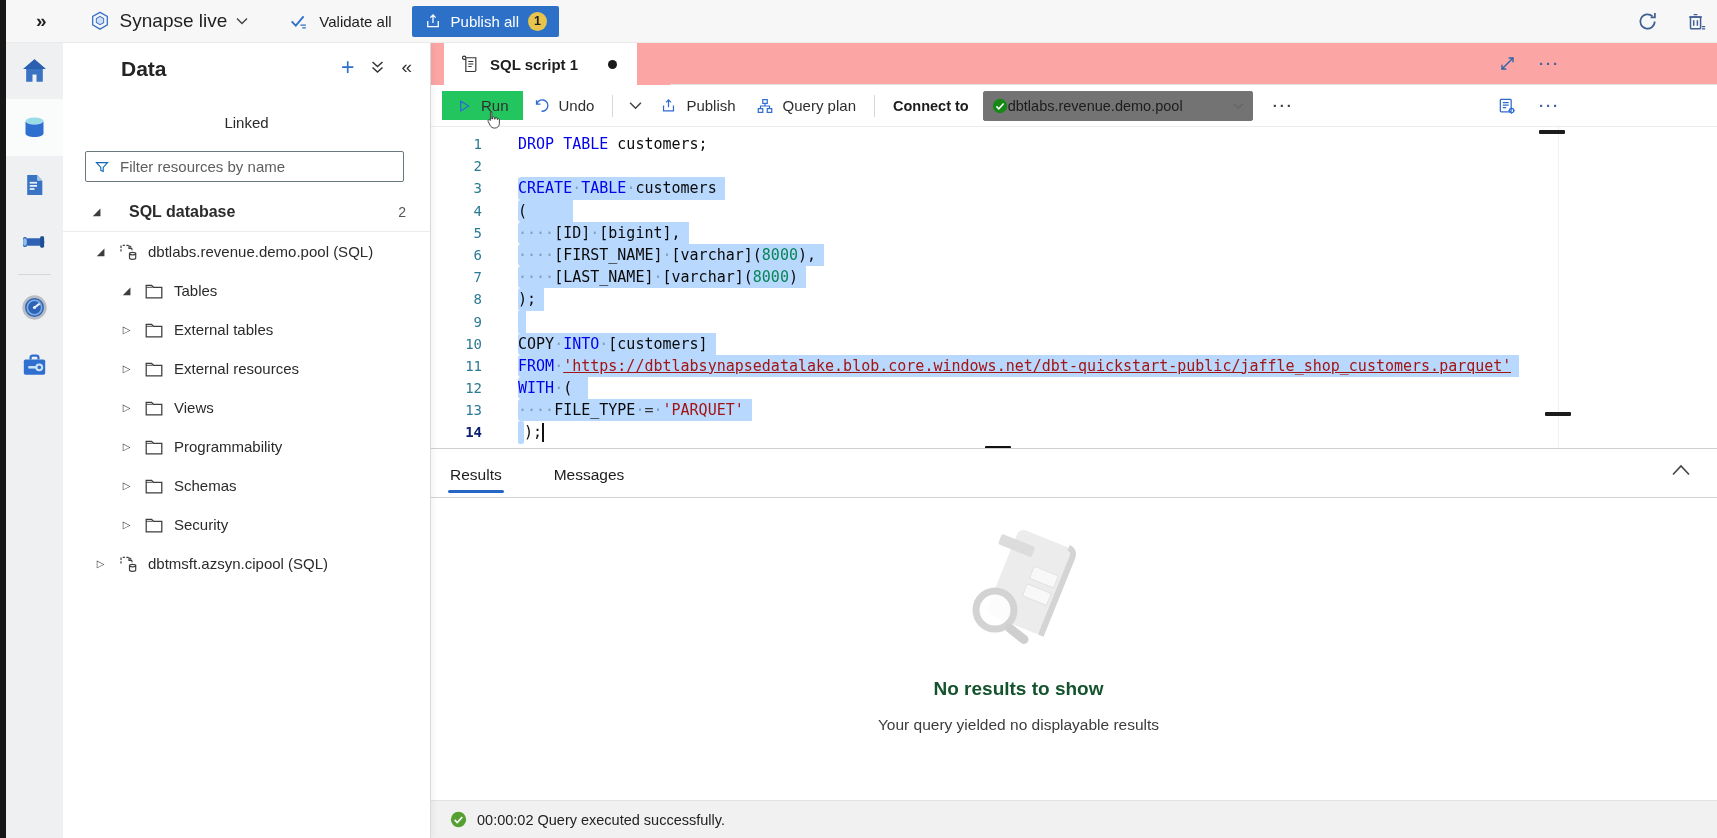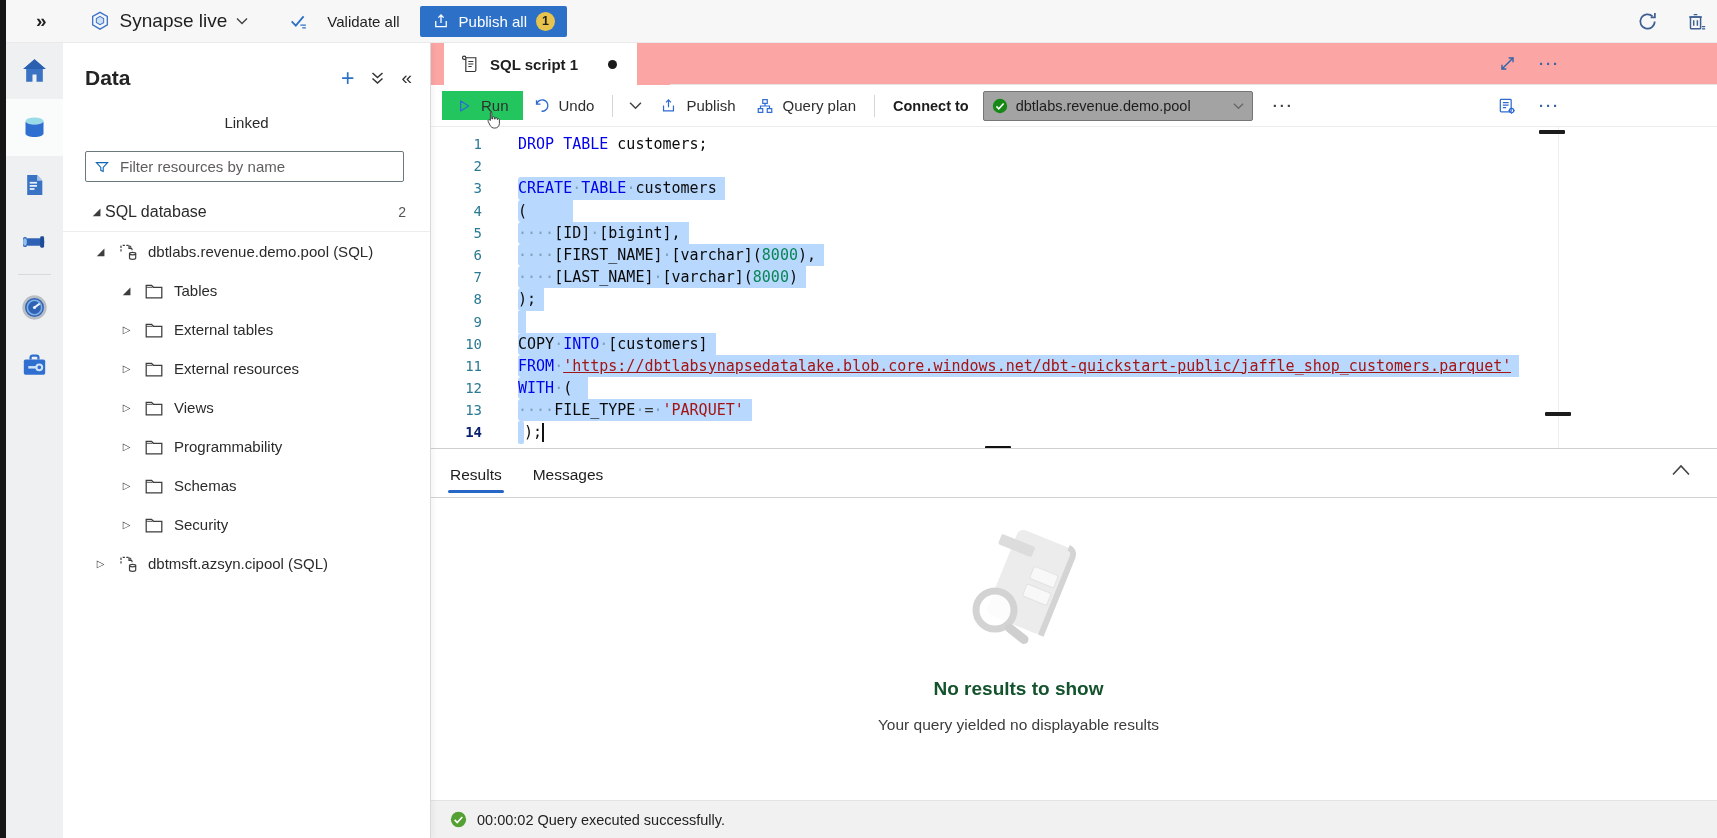--- a/index.html
+++ b/index.html
@@ -6,21 +6,21 @@
   .app{position:relative;width:1717px;height:838px;overflow:hidden;background:#fff;
        font-family:"Liberation Sans",sans-serif;color:#242424;}
   svg{display:block;}
 
   
   .topbar{position:absolute;left:0;top:0;right:0;height:42px;background:#f7f7f7;
           border-bottom:1px solid #eaeaea;display:flex;align-items:center;z-index:20;}
   .dbl-chev{margin-left:36px;font-size:19px;font-weight:bold;color:#222;cursor:pointer;}
   .mode{display:flex;align-items:center;gap:9px;margin-left:42px;cursor:pointer;}
   .mode-label{font-size:19px;color:#1e1e1e;}
-  .validate{display:flex;align-items:center;gap:17px;margin-left:40px;cursor:pointer;}
+  .validate{display:flex;align-items:center;gap:9px;margin-left:40px;cursor:pointer;}
   .validate-label{font-size:15px;color:#1e1e1e;}
   .publishall{display:flex;align-items:center;gap:9px;margin-left:20px;height:31px;
               padding:0 12px;background:#2c70c8;border:none;border-radius:2px;color:#fff;
               font-size:15px;font-family:"Liberation Sans",sans-serif;cursor:pointer;}
   .pub-badge{width:19px;height:19px;border-radius:50%;background:#e9c44c;color:#222;
              font-size:12.5px;font-weight:bold;display:flex;align-items:center;justify-content:center;}
   .top-right{margin-left:auto;display:flex;align-items:center;gap:26px;margin-right:10px;}
   .icon-btn{cursor:pointer;display:flex;align-items:center;}
 
   
@@ -28,21 +28,21 @@
 
   
   .rail{position:absolute;left:6px;top:42px;width:57px;bottom:0;background:#eff0f1;z-index:10;}
   .rail-item{height:57px;display:flex;align-items:center;justify-content:center;cursor:pointer;}
   .rail-item.selected{background:#fafbfb;}
   .rail-divider{height:1px;background:#d8d8d8;margin:4px 12px;}
 
   
   .datapanel{position:absolute;left:63px;top:42px;width:367px;bottom:0;background:#fff;
              border-right:1px solid #d9d9d9;box-shadow:2px 0 6px rgba(0,0,0,.05);z-index:5;}
-  .dp-header{display:flex;align-items:center;padding:15px 18px 0 22px;height:42px;}
+  .dp-header{display:flex;align-items:flex-start;padding:15px 18px 0 22px;height:42px;margin-left:36px;}
   .dp-title{font-size:21px;font-weight:bold;color:#242424;}
   .dp-actions{margin-left:auto;display:flex;align-items:center;gap:16px;}
   .dp-plus{color:#2c70c8;font-size:23px;font-weight:normal;line-height:20px;cursor:pointer;}
   .dp-collapse-all{cursor:pointer;}
   .dp-collapse{font-size:19px;color:#333;cursor:pointer;line-height:18px;}
   .dp-tabs{display:flex;height:38px;margin-top:4px;}
   .dp-tab{flex:1;display:flex;align-items:center;justify-content:center;font-size:15px;
           color:#2a2a2a;position:relative;cursor:pointer;}
   .dp-tab.active::after{content:"";position:absolute;left:32px;right:32px;bottom:0;height:3px;
           background:#2566c7;border-radius:2px;}
@@ -50,21 +50,21 @@
              display:flex;align-items:center;gap:8px;padding:0 8px;background:#fff;}
   .filterbox input{border:none;outline:none;flex:1;font-size:15px;color:#333;
              font-family:"Liberation Sans",sans-serif;background:transparent;}
   .filterbox input::placeholder{color:#605e5c;}
   .tree{margin-top:10px;}
   .trow{height:39px;display:flex;align-items:center;font-size:15px;color:#2b2b2b;cursor:pointer;}
   .trow .tw{width:15px;flex:none;font-size:10px;color:#3d3d3d;text-align:center;}
   .trow .node-ic{flex:none;margin:0 9px 0 9px;}
   .trow .lbl{white-space:nowrap;}
   .trow.root{padding-left:26px;border-bottom:1px solid #ededed;}
-  .trow.root .lbl{font-weight:400;font-size:16px;margin-left:1px;}
+  .trow.root .lbl{font-weight:700;font-size:16px;margin-left:25px;}
   .trow.lv2{padding-left:30px;}
   .trow.lv3{padding-left:56px;}
   .count{margin-left:auto;margin-right:24px;font-size:14px;color:#555;}
 
   
   .editor{position:absolute;left:430px;top:42px;right:0;bottom:0;background:#fff;}
   .tabstrip{height:43px;position:relative;background:#fca5a5;}
   .doc-tab{position:absolute;left:14px;top:1px;height:42px;display:flex;align-items:center;
            padding:0 20px 0 16px;background:#fff;cursor:pointer;}
   .doc-tab .ttl{font-size:15px;font-weight:600;color:#1d1d1d;margin-left:10px;}
@@ -75,21 +75,21 @@
 
   .toolbar{height:41px;border-bottom:1px solid #ececec;display:flex;align-items:center;
            padding-left:12px;position:relative;}
   .tbtn{display:flex;align-items:center;gap:9px;font-size:15px;color:#2e2e2e;
         padding:6px 10px;cursor:pointer;white-space:nowrap;}
   .tbtn.run{background:#22c55e;padding:6px 14px;}
   .tsep{width:1px;height:22px;background:#d6d6d6;margin:0 8px;}
   .chev-btn{padding:6px 8px;cursor:pointer;}
   .connect-label{font-weight:700;font-size:14.5px;color:#1c1c1c;margin:0 14px 0 10px;white-space:nowrap;}
   .combo{width:252px;height:28px;border:1px solid #767676;border-radius:2px;display:flex;
-         align-items:center;gap:8px;padding:0 8px;background:#a3a3a3;cursor:pointer;}
+         align-items:center;padding:0 8px;background:#737373;cursor:pointer;}
   .combo-text{font-size:14.5px;color:#1d1d1d;flex:1;white-space:nowrap;overflow:hidden;}
   .tb-dots{margin-left:20px;}
   .tb-right{position:absolute;right:157px;top:0;height:100%;display:flex;align-items:center;gap:22px;}
   .mouse{position:absolute;left:56px;top:25px;z-index:9;}
 
   
   .codewrap{position:relative;height:315px;border-bottom:1px solid #cfcfcf;padding-top:6px;
             overflow:hidden;background:#fff;}
   .cl{display:flex;height:22.2px;line-height:22.2px;font-family:"DejaVu Sans Mono",monospace;
       font-size:15px;cursor:text;}
@@ -107,21 +107,21 @@
   .vline{position:absolute;right:158px;top:0;bottom:0;width:1px;background:#f0f0f0;}
   .mark{position:absolute;height:4px;width:26px;background:#1c1c1c;border-radius:1px;cursor:pointer;}
   .mark.m1{right:152px;top:3px;}
   .mark.m2{right:146px;top:285px;}
   .sash{position:absolute;left:555px;bottom:-3px;width:26px;height:5px;background:#111;
         border-radius:1px;z-index:8;cursor:row-resize;}
 
   
   .results{position:absolute;top:406px;left:0;right:0;bottom:0;display:flex;flex-direction:column;}
   .rtabs{height:49px;border-bottom:1px solid #d2d2d2;display:flex;align-items:flex-end;
-         padding-left:20px;gap:31px;position:relative;flex:none;}
+         padding-left:20px;gap:52px;position:relative;flex:none;}
   .rtab{font-size:15.5px;color:#1d1d1d;padding-bottom:13px;position:relative;cursor:pointer;}
   .rtab.active::after{content:"";position:absolute;left:-2px;right:-2px;bottom:4px;height:3px;
          background:#2566c7;border-radius:2px;}
   .collapse-up{position:absolute;right:26px;top:16px;cursor:pointer;}
   .rbody{flex:1;position:relative;}
   .empty{position:absolute;top:30px;left:0;right:110px;text-align:center;}
   .empty svg{margin:0 auto;}
   .empty-title{font-size:19px;font-weight:600;color:#14532d;margin-top:18px;}
   .empty-sub{font-size:15.5px;color:#3c3c3c;margin-top:16px;}
   .statusbar{height:37px;background:#f1f1f1;border-top:1px solid #e3e3e3;display:flex;

